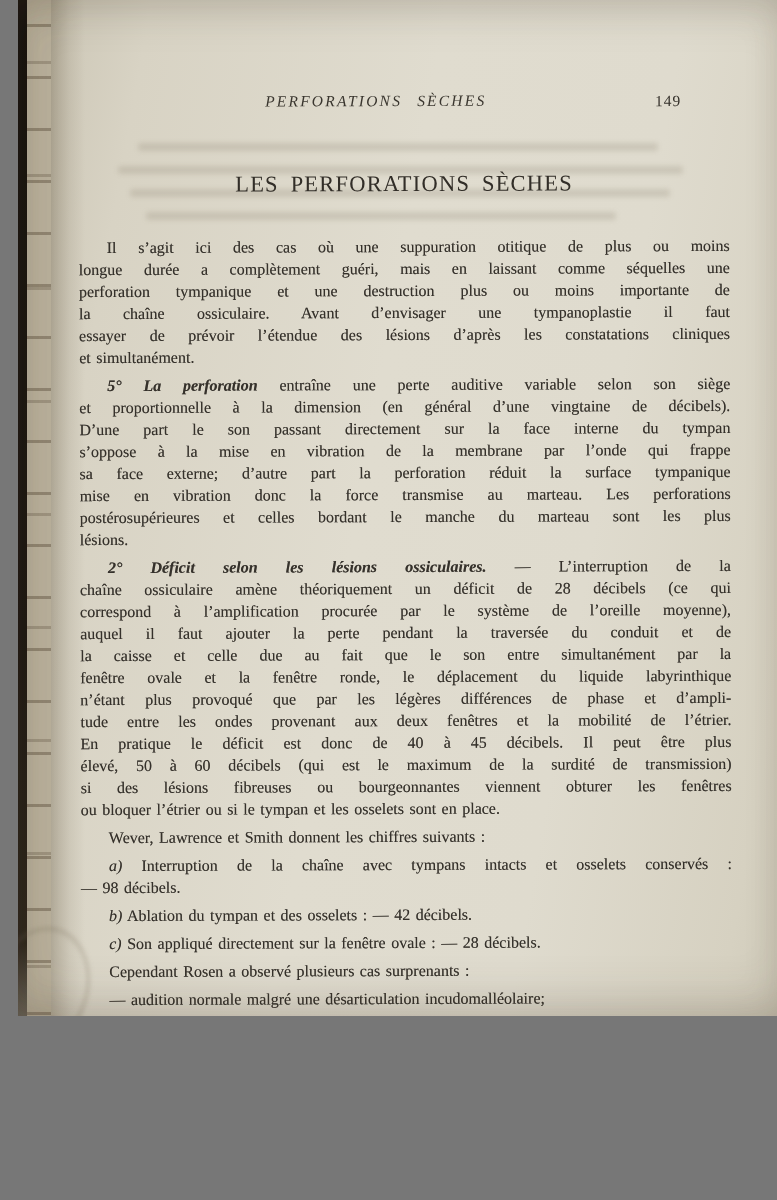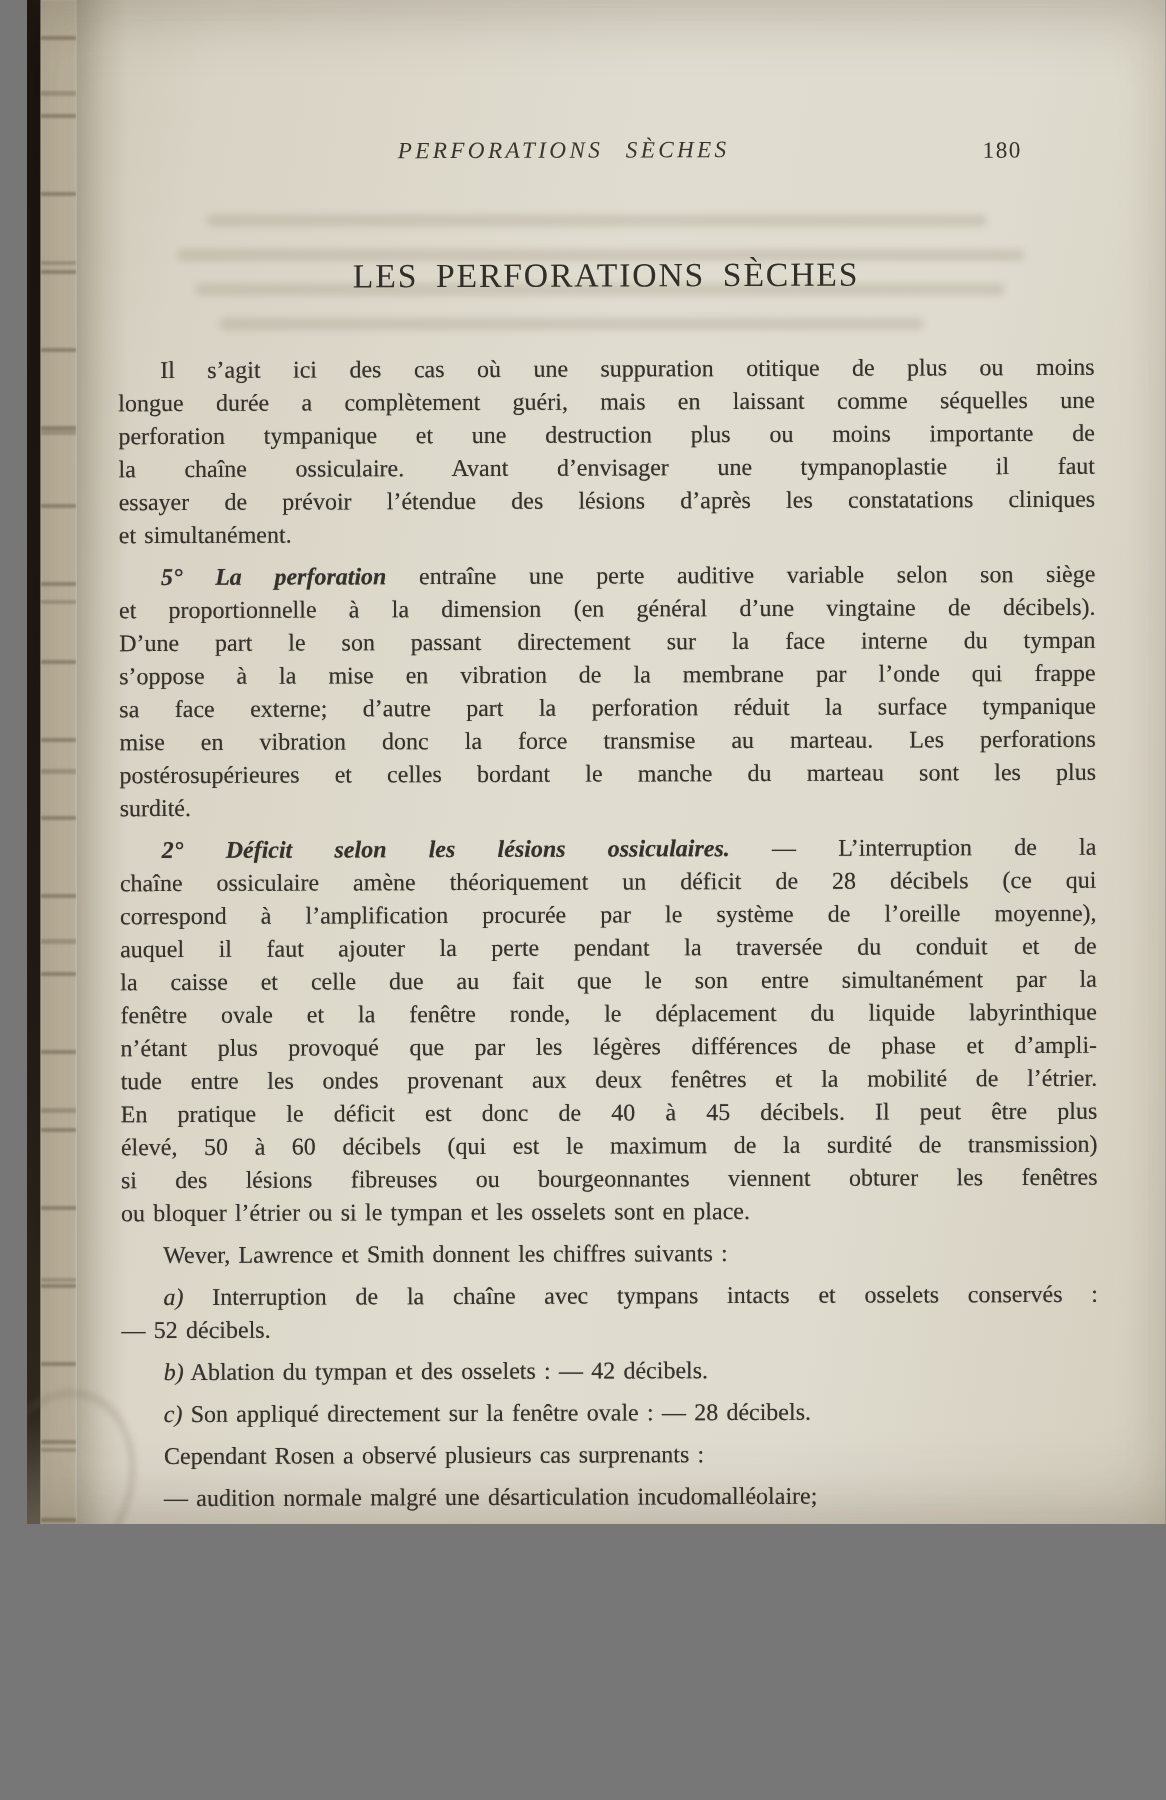--- a/index.html
+++ b/index.html
@@ -63,21 +63,21 @@
 
   <div class="ghostline" style="left:120px;top:143px;width:520px;"></div>
   <div class="ghostline" style="left:100px;top:166px;width:565px;"></div>
   <div class="ghostline" style="left:112px;top:189px;width:540px;"></div>
   <div class="ghostline" style="left:128px;top:212px;width:470px;"></div>
 
   <div class="content">
 
     <div class="runhead-row">
       <span class="runhead">PERFORATIONS SÈCHES</span>
-      <span class="pagenum">180</span>
+      <span class="pagenum">149</span>
     </div>
 
     <h1 class="title">LES PERFORATIONS SÈCHES</h1>
 
     <div class="body" id="body">
         <div class="para">
           <div class="line ind"><span>Il s’agit ici des cas où une suppuration otitique de plus ou moins</span></div>
           <div class="line"><span>longue durée a complètement guéri, mais en laissant comme séquelles une</span></div>
           <div class="line"><span>perforation tympanique et une destruction plus ou moins importante de</span></div>
           <div class="line"><span>la chaîne ossiculaire. Avant d’envisager une tympanoplastie il faut</span></div>
@@ -85,42 +85,42 @@
           <div class="line last"><span>et simultanément.</span></div>
         </div>
         <div class="para">
           <div class="line ind"><span class="bi">5° La perforation</span><span> entraîne une perte auditive variable selon son siège</span></div>
           <div class="line"><span>et proportionnelle à la dimension (en général d’une vingtaine de décibels).</span></div>
           <div class="line"><span>D’une part le son passant directement sur la face interne du tympan</span></div>
           <div class="line"><span>s’oppose à la mise en vibration de la membrane par l’onde qui frappe</span></div>
           <div class="line"><span>sa face externe; d’autre part la perforation réduit la surface tympanique</span></div>
           <div class="line"><span>mise en vibration donc la force transmise au marteau. Les perforations</span></div>
           <div class="line"><span>postérosupérieures et celles bordant le manche du marteau sont les plus</span></div>
-          <div class="line last"><span>surdité.</span></div>
+          <div class="line last"><span>lésions.</span></div>
         </div>
         <div class="para">
           <div class="line ind"><span class="bi">2° Déficit selon les lésions ossiculaires.</span><span> — L’interruption de la</span></div>
           <div class="line"><span>chaîne ossiculaire amène théoriquement un déficit de 28 décibels (ce qui</span></div>
           <div class="line"><span>correspond à l’amplification procurée par le système de l’oreille moyenne),</span></div>
           <div class="line"><span>auquel il faut ajouter la perte pendant la traversée du conduit et de</span></div>
           <div class="line"><span>la caisse et celle due au fait que le son entre simultanément par la</span></div>
           <div class="line"><span>fenêtre ovale et la fenêtre ronde, le déplacement du liquide labyrinthique</span></div>
           <div class="line"><span>n’étant plus provoqué que par les légères différences de phase et d’ampli-</span></div>
           <div class="line"><span>tude entre les ondes provenant aux deux fenêtres et la mobilité de l’étrier.</span></div>
           <div class="line"><span>En pratique le déficit est donc de 40 à 45 décibels. Il peut être plus</span></div>
           <div class="line"><span>élevé, 50 à 60 décibels (qui est le maximum de la surdité de transmission)</span></div>
           <div class="line"><span>si des lésions fibreuses ou bourgeonnantes viennent obturer les fenêtres</span></div>
           <div class="line last"><span>ou bloquer l’étrier ou si le tympan et les osselets sont en place.</span></div>
         </div>
         <div class="para">
           <div class="line last ind"><span>Wever, Lawrence et Smith donnent les chiffres suivants :</span></div>
         </div>
         <div class="para">
           <div class="line ind"><span class="it">a)</span><span> Interruption de la chaîne avec tympans intacts et osselets conservés :</span></div>
-          <div class="line last"><span>— 52 décibels.</span></div>
+          <div class="line last"><span>— 98 décibels.</span></div>
         </div>
         <div class="para">
           <div class="line last ind"><span class="it">b)</span><span> Ablation du tympan et des osselets : — 42 décibels.</span></div>
         </div>
         <div class="para">
           <div class="line last ind"><span class="it">c)</span><span> Son appliqué directement sur la fenêtre ovale : — 28 décibels.</span></div>
         </div>
         <div class="para">
           <div class="line last ind"><span>Cependant Rosen a observé plusieurs cas surprenants :</span></div>
         </div>

